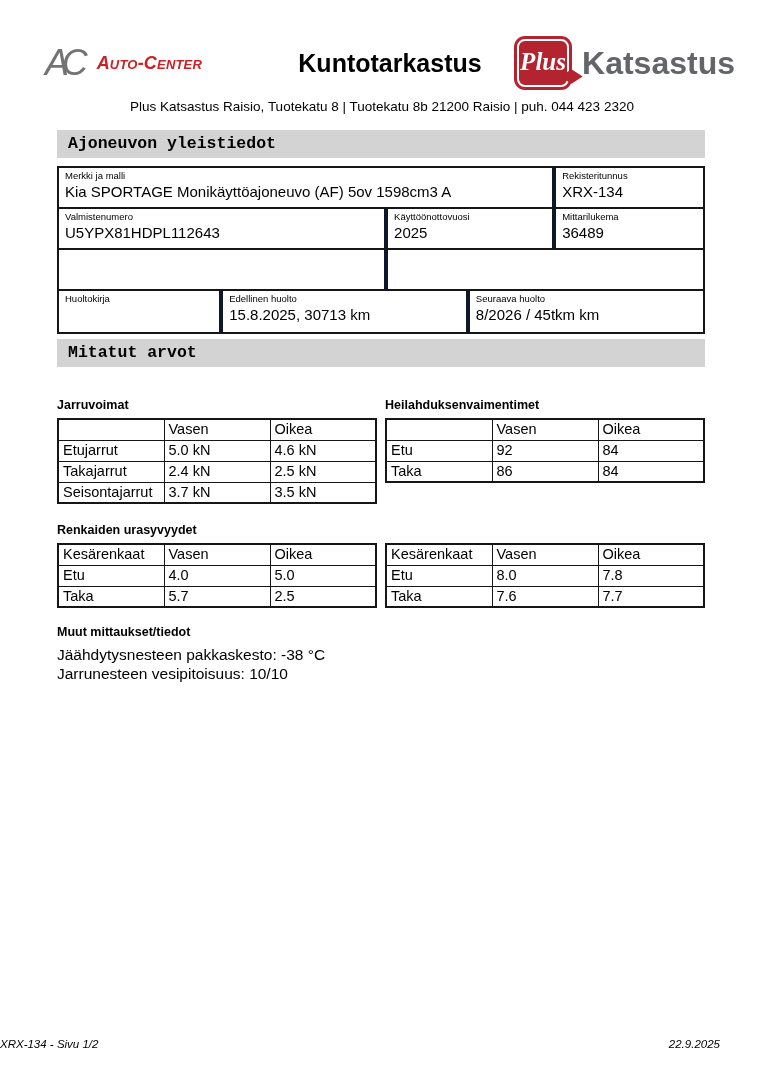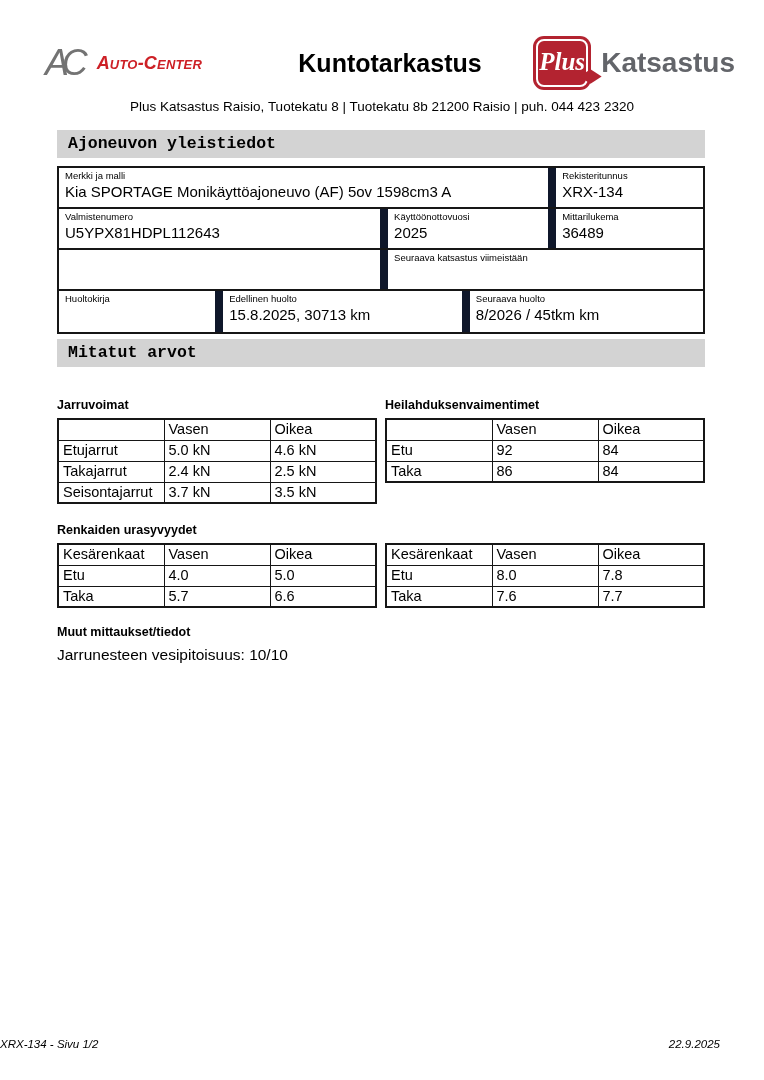--- a/index.html
+++ b/index.html
@@ -53,21 +53,21 @@
     font-size: 25px; color: #fff;
     padding-bottom: 2px;
   }
   .plus-badge-tail {
     position: absolute; right: -6px; bottom: 7px;
     width: 13px; height: 13px;
     background: #b32330;
     transform: rotate(45deg) skew(-12deg, -12deg);
     z-index: 1;
   }
-  .plus-name { font-weight: bold; font-size: 28px; color: #63656a; margin-left: 10px; }
+  .plus-name { font-weight: bold; font-size: 32px; color: #63656a; margin-left: 10px; }
 
   .address-line {
     text-align: center;
     font-size: 13.5px;
     margin-top: 9px;
   }
 
   
   .section-band {
     margin: 0 59px 0 57px;
@@ -79,21 +79,21 @@
   .band-general { margin-top: 16px; }
   .band-measured { margin-top: 5px; }
 
   
   .info-table {
     margin: 8px 59px 0 57px;
     border: 2.5px solid #161616;
   }
   .iv-row { display: flex; border-bottom: 2px solid #161616; min-height: 41px; }
   .iv-row:last-child { border-bottom: none; }
-  .iv-cell { border-right: 8px solid #0f172a; padding: 2px 6px 2px 6px; }
+  .iv-cell { border-right: 4px solid #0f172a; padding: 2px 6px 2px 6px; }
   .iv-cell:last-child { border-right: none; }
   .iv-label { font-size: 9.5px; line-height: 12px; }
   .iv-value { font-size: 15px; line-height: 18px; min-height: 18px; margin-top: 1px; }
   .r1 .c0 { width: 77.2%; } .r1 .c1 { width: 22.8%; }
   .r2 .c0 { width: 51.1%; } .r2 .c1 { width: 26.1%; } .r2 .c2 { width: 22.8%; }
   .r3 .c0 { width: 51.1%; } .r3 .c1 { width: 48.9%; }
   .r4 .c0 { width: 25.5%; } .r4 .c1 { width: 38.3%; } .r4 .c2 { width: 36.2%; }
 
   
   .meas-area { margin: 0 59px 0 57px; }
@@ -180,21 +180,20 @@
       <div class="iv-cell c2">
         <div class="iv-label">Mittarilukema</div>
         <div class="iv-value">36489</div>
       </div>
     </div>
     <div class="iv-row r3">
       <div class="iv-cell c0">
         <div class="iv-value"></div>
       </div>
       <div class="iv-cell c1">
-        <div class="iv-label">Seuraava katsastus viimeistään</div>
         <div class="iv-value"></div>
       </div>
     </div>
     <div class="iv-row r4">
       <div class="iv-cell c0">
         <div class="iv-label">Huoltokirja</div>
         <div class="iv-value"></div>
       </div>
       <div class="iv-cell c1">
         <div class="iv-label">Edellinen huolto</div>
@@ -273,21 +272,21 @@
           <td>Oikea</td>
         </tr>
         <tr>
           <td>Etu</td>
           <td>4.0</td>
           <td>5.0</td>
         </tr>
         <tr>
           <td>Taka</td>
           <td>5.7</td>
-          <td>6.6</td>
+          <td>2.5</td>
         </tr>
       </tbody>
         </table>
       <table class="mtbl">
         <tbody>
             <tr>
           <td>Kesärenkaat</td>
           <td>Vasen</td>
           <td>Oikea</td>
         </tr>
@@ -302,20 +301,21 @@
           <td>7.7</td>
         </tr>
       </tbody>
         </table>
     </div>
 
   </div>
 
   <div class="other-block">
     <div class="tbl-title">Muut mittaukset/tiedot</div>
+    <div class="other-line">Jäähdytysnesteen pakkaskesto: -38 °C</div>
     <div class="other-line">Jarrunesteen vesipitoisuus: 10/10</div>
   </div>
 
   <div class="footer">
     <div class="footer-center">XRX-134 - Sivu 1/2</div>
     <div class="footer-right">22.9.2025</div>
   </div>
 
 </div>
 

